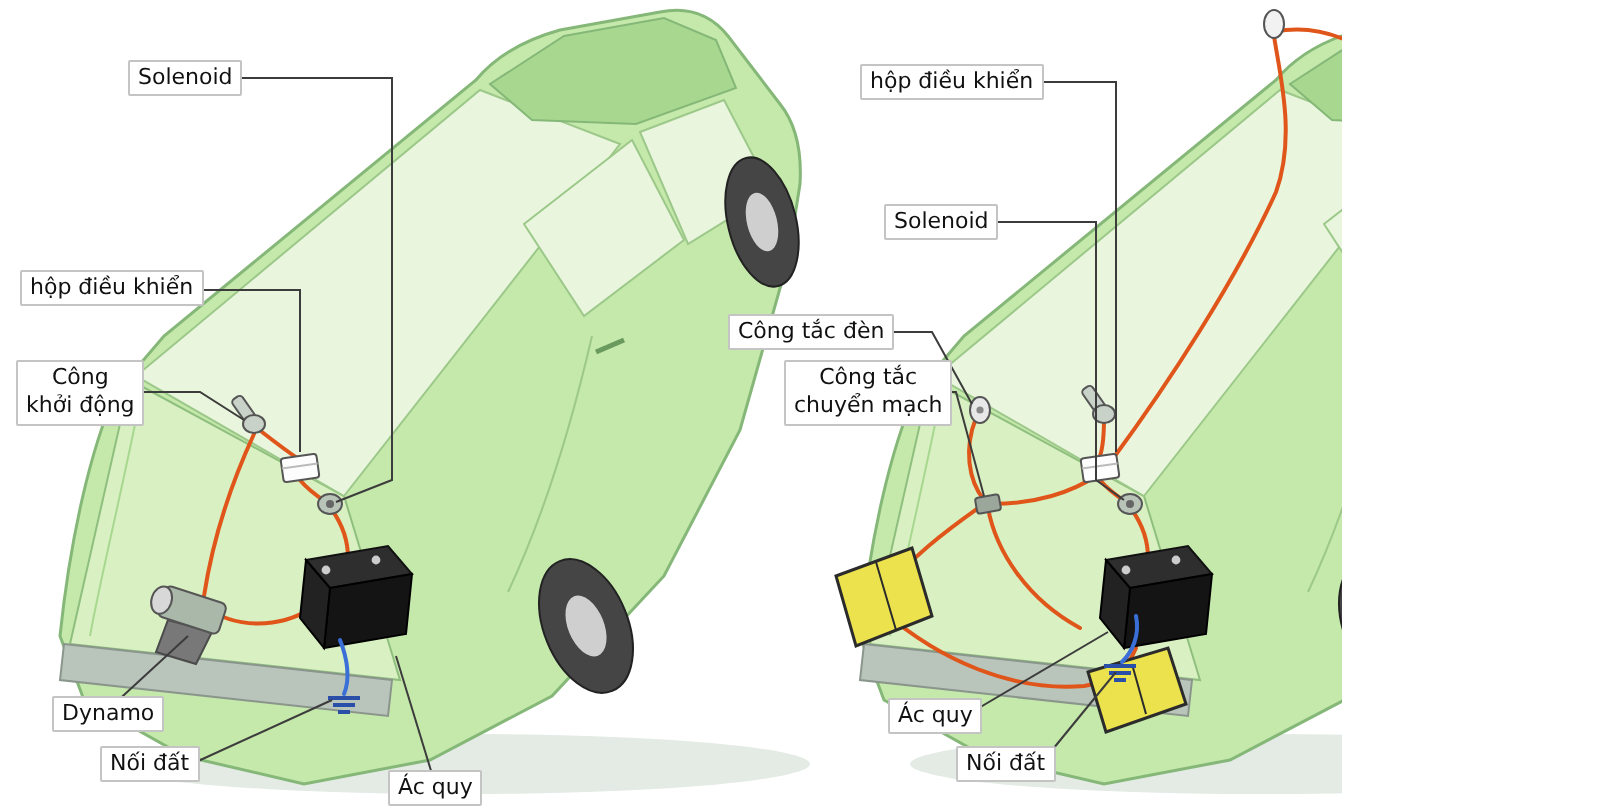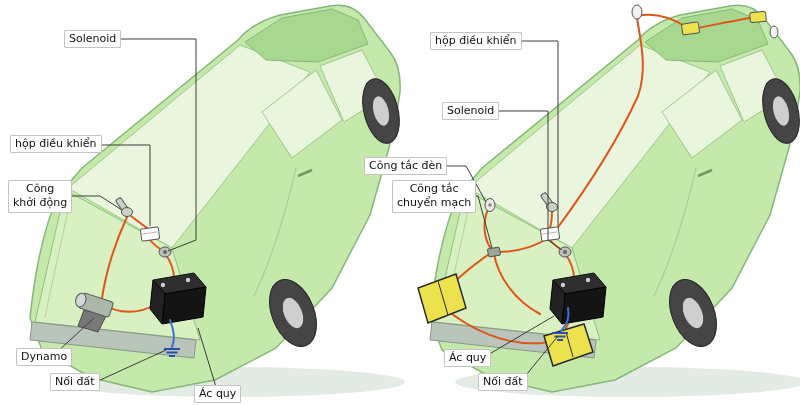--- a/index.html
+++ b/index.html
@@ -1,17 +1,17 @@
 <!DOCTYPE html>
 <html><head>
 <meta charset="utf-8">
 <style>
   html,body{margin:0;padding:0;background:#ffffff;}
   .stage{
-    position:relative;width:800px;height:405px;background:#ffffff;overflow:hidden;
+    position:relative;width:671px;height:405px;background:#ffffff;overflow:hidden;
     font-family:"DejaVu Sans","Liberation Sans",sans-serif;
   }
   .stage svg{position:absolute;left:0;top:0;z-index:1;}
   .label{
     position:absolute;z-index:2;
     background:#ffffff;border:1px solid #c4c4c4;border-radius:1px;
     padding:1px 4px;font-size:11px;line-height:1.3;color:#111;
     text-align:center;white-space:pre-line;
   }
   .leader{stroke:#3c3c3c;stroke-width:1;fill:none;}
@@ -175,21 +175,21 @@
     <polyline class="leader" points="58,196 78,196 92,248"></polyline>
     <polyline class="leader" points="86,356 154,316"></polyline>
     <polyline class="leader" points="122,380 158,336"></polyline>
   </g>
 </svg>
 
 <div class="label" style="left:64px;top:30px">Solenoid</div>
 <div class="label" style="left:10px;top:135px">hộp điều khiển</div>
 <div class="label" style="left:8px;top:180px">Công
 khởi động</div>
-<div class="label" style="left:16px;top:348px">Dynamo</div>
+<div class="label" style="left:26px;top:348px">Dynamo</div>
 <div class="label" style="left:50px;top:373px">Nối đất</div>
 <div class="label" style="left:194px;top:385px">Ác quy</div>
 
 <div class="label" style="left:430px;top:32px">hộp điều khiển</div>
 <div class="label" style="left:442px;top:102px">Solenoid</div>
 <div class="label" style="left:392px;top:180px">Công tắc
 chuyển mạch</div>
 <div class="label" style="left:364px;top:157px">Công tắc đèn</div>
 <div class="label" style="left:444px;top:349px">Ác quy</div>
 <div class="label" style="left:478px;top:373px">Nối đất</div>

